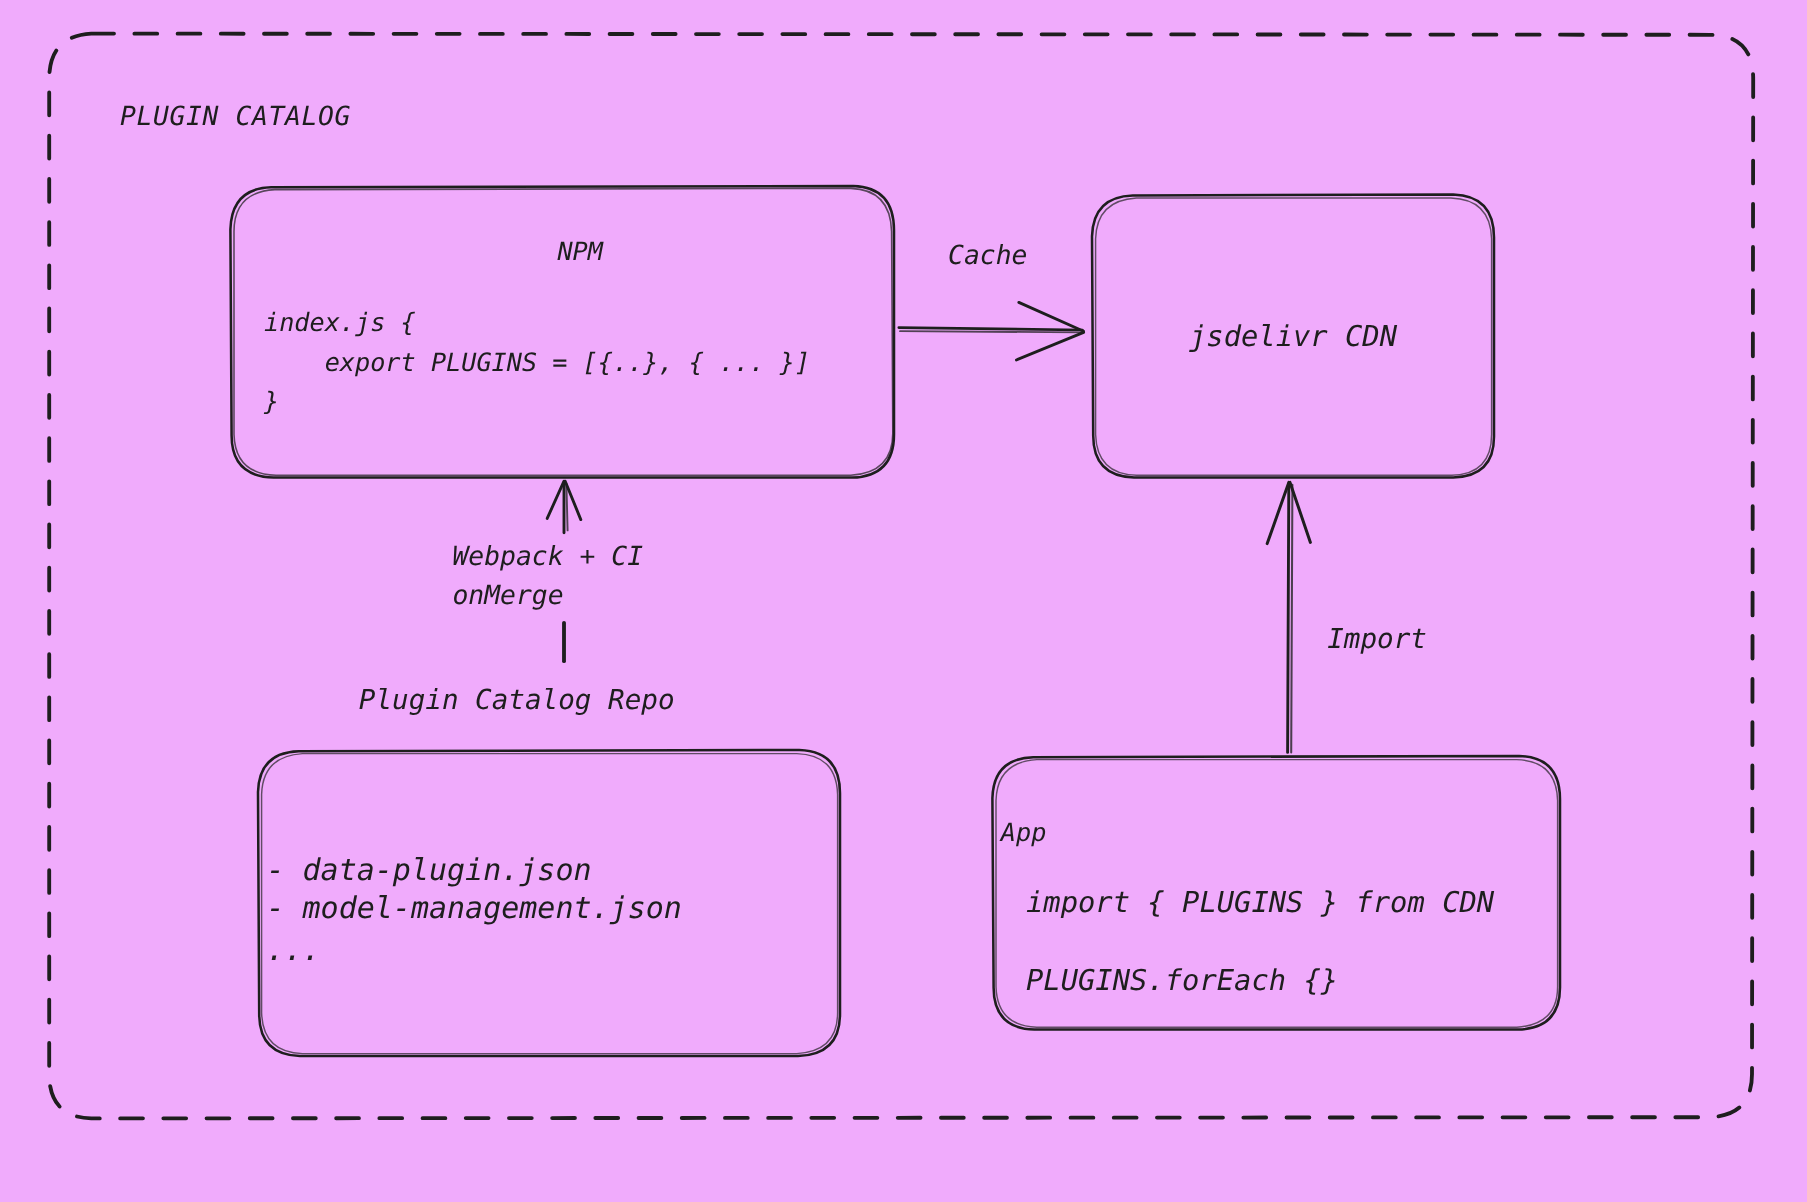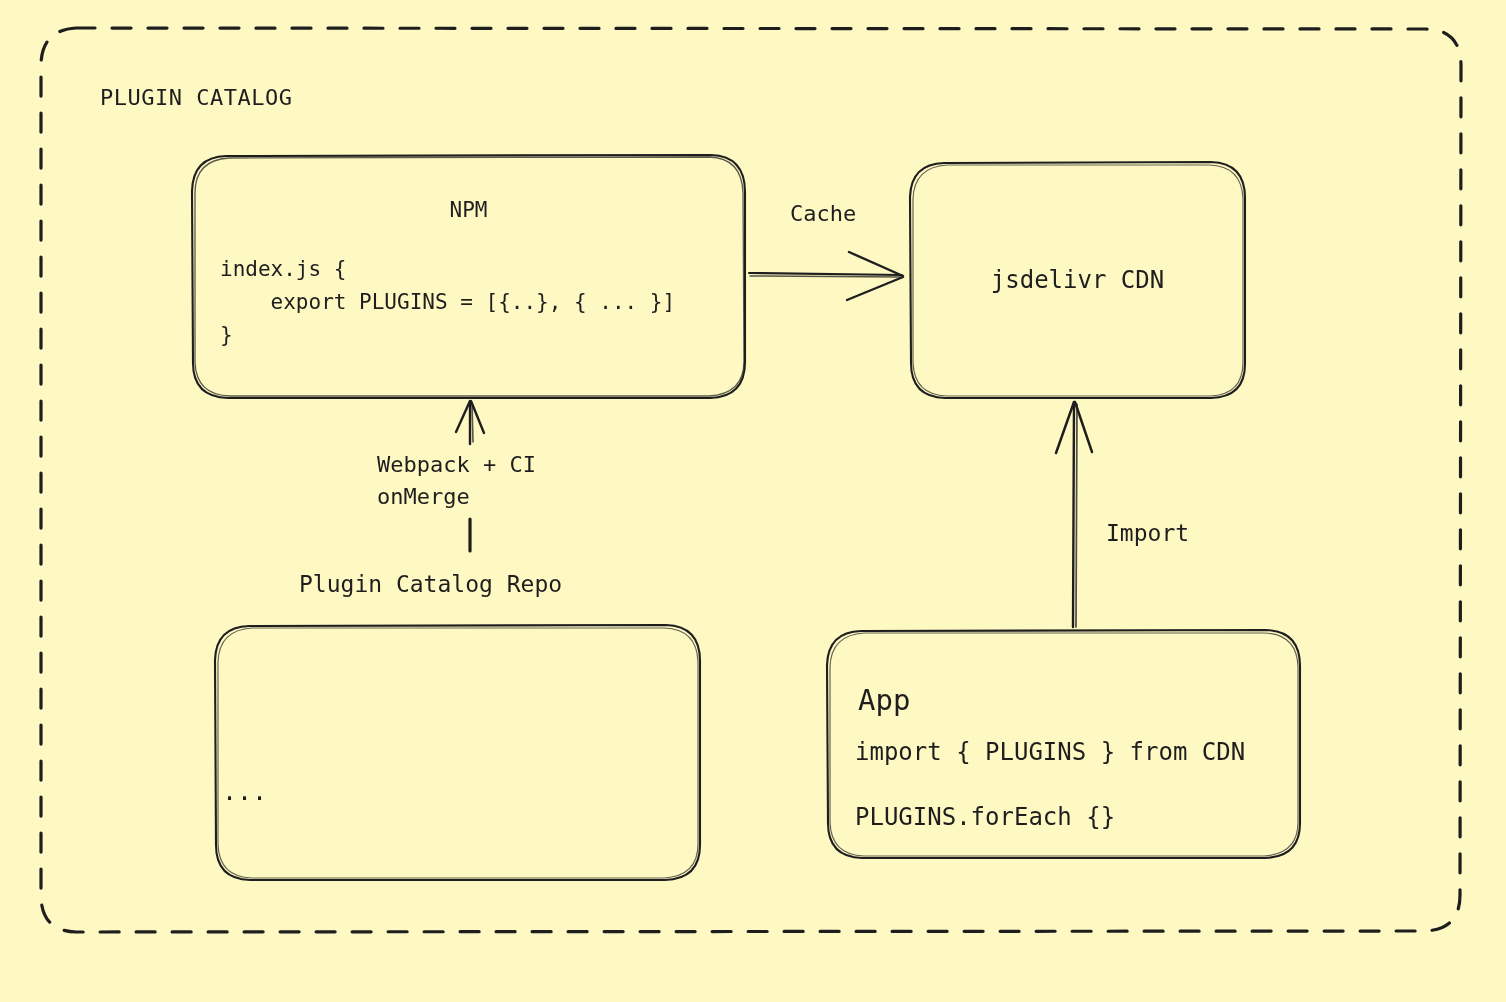--- a/index.html
+++ b/index.html
@@ -7,22 +7,23 @@
     padding: 0;
     background: #ffffff;
   }
   body {
     font-family: "DejaVu Sans Mono", monospace;
   }
   #canvas {
     position: relative;
     width: 1506px;
     height: 1002px;
-    background: #fef9c3;
+    background: #f0abfc;
     overflow: hidden;
+    font-style: italic;
   }
   svg.layer {
     position: absolute;
     left: 0;
     top: 0;
     width: 1506px;
     height: 1002px;
     pointer-events: none;
   }
   .txt {
@@ -37,20 +38,21 @@
     top: 83px;
     font-size: 22px;
     letter-spacing: 0.5px;
   }
   .box-title-npm {
     left: 192px;
     top: 197px;
     width: 553px;
     text-align: center;
     font-size: 21px;
+    padding-left: 15px;
   }
   .npm-code {
     left: 220px;
     top: 255px;
     font-size: 21px;
     line-height: 1.36;
   }
   .cdn-title {
     left: 910px;
     top: 265px;
@@ -77,23 +79,23 @@
     font-size: 23px;
     margin-left: 13px;
   }
   .repo-list {
     left: 222px;
     top: 708px;
     font-size: 25px;
     line-height: 1.37;
   }
   .app-title {
-    left: 858px;
+    left: 834px;
     top: 681px;
-    font-size: 29px;
+    font-size: 21px;
   }
   .app-code-1 {
     left: 855px;
     top: 737px;
     font-size: 24px;
     text-align: right;
   }
   .app-code-2 {
     left: 855px;
     top: 802px;
@@ -163,20 +165,22 @@
   <div class="txt npm-code" style="top:321px">}</div>
 
   <div class="txt cdn-title">jsdelivr CDN</div>
 
   <div class="txt cache-label">Cache</div>
 
   <div class="txt webpack-label">Webpack + CI</div>
   <div class="txt webpack-label" style="top:481px">onMerge</div>
 
   <div class="txt repo-label">Plugin Catalog Repo</div>
+  <div class="txt repo-list">- data-plugin.json</div>
+  <div class="txt repo-list" style="top:740px">- model-management.json</div>
   <div class="txt repo-list" style="top:775px">...</div>
 
   <div class="txt app-title">App</div>
   <div class="txt app-code-1">import { PLUGINS } from CDN</div>
   <div class="txt app-code-2">PLUGINS.forEach {}</div>
 
   <div class="txt import-label">Import</div>
 
   <div class="hit" style="left:192px;top:155px;width:553px;height:243px"></div>
   <div class="hit" style="left:910px;top:162px;width:335px;height:236px"></div>

